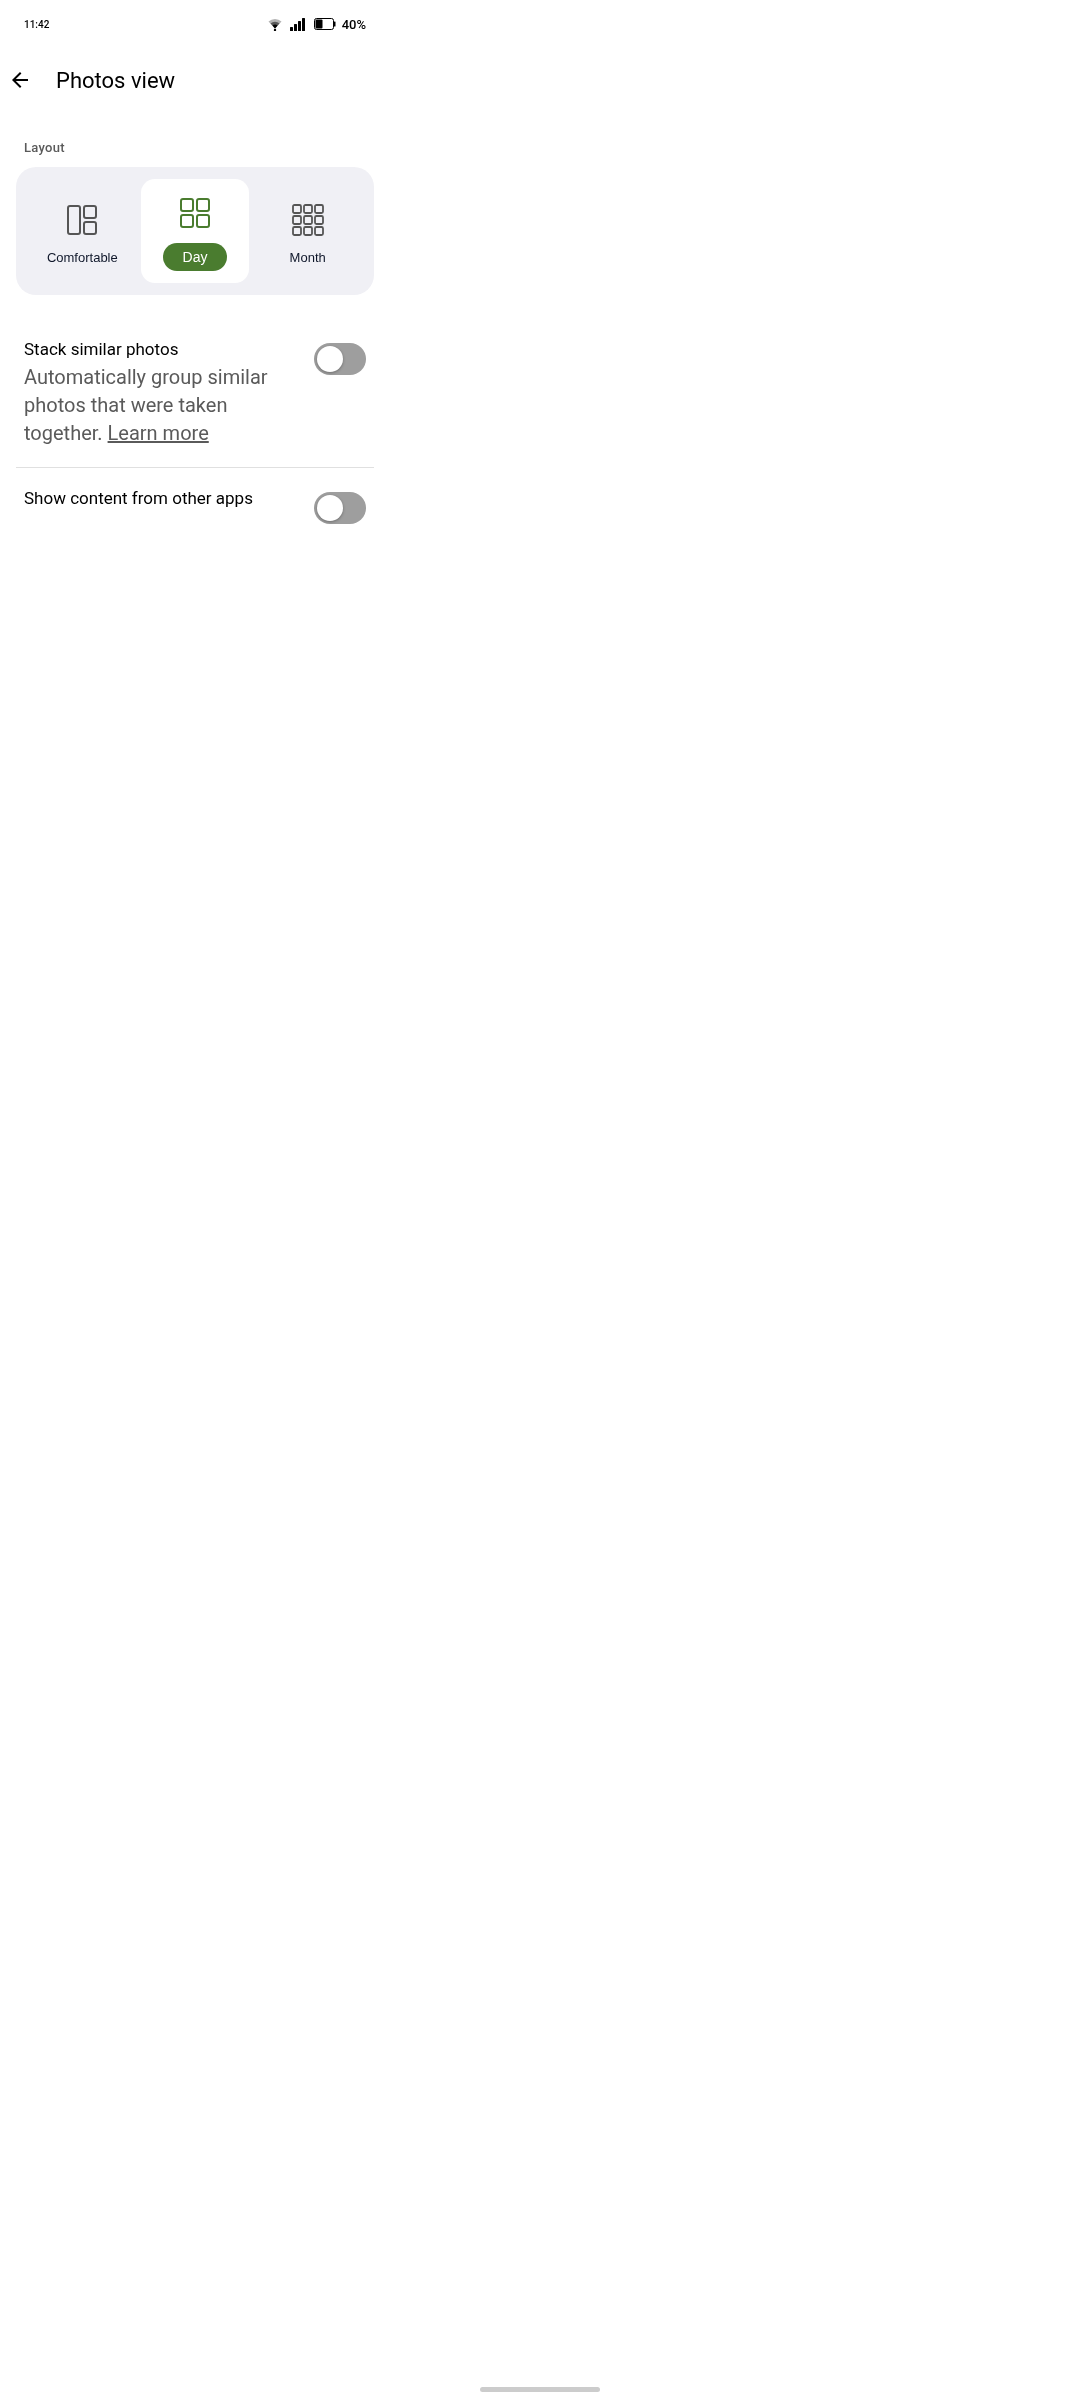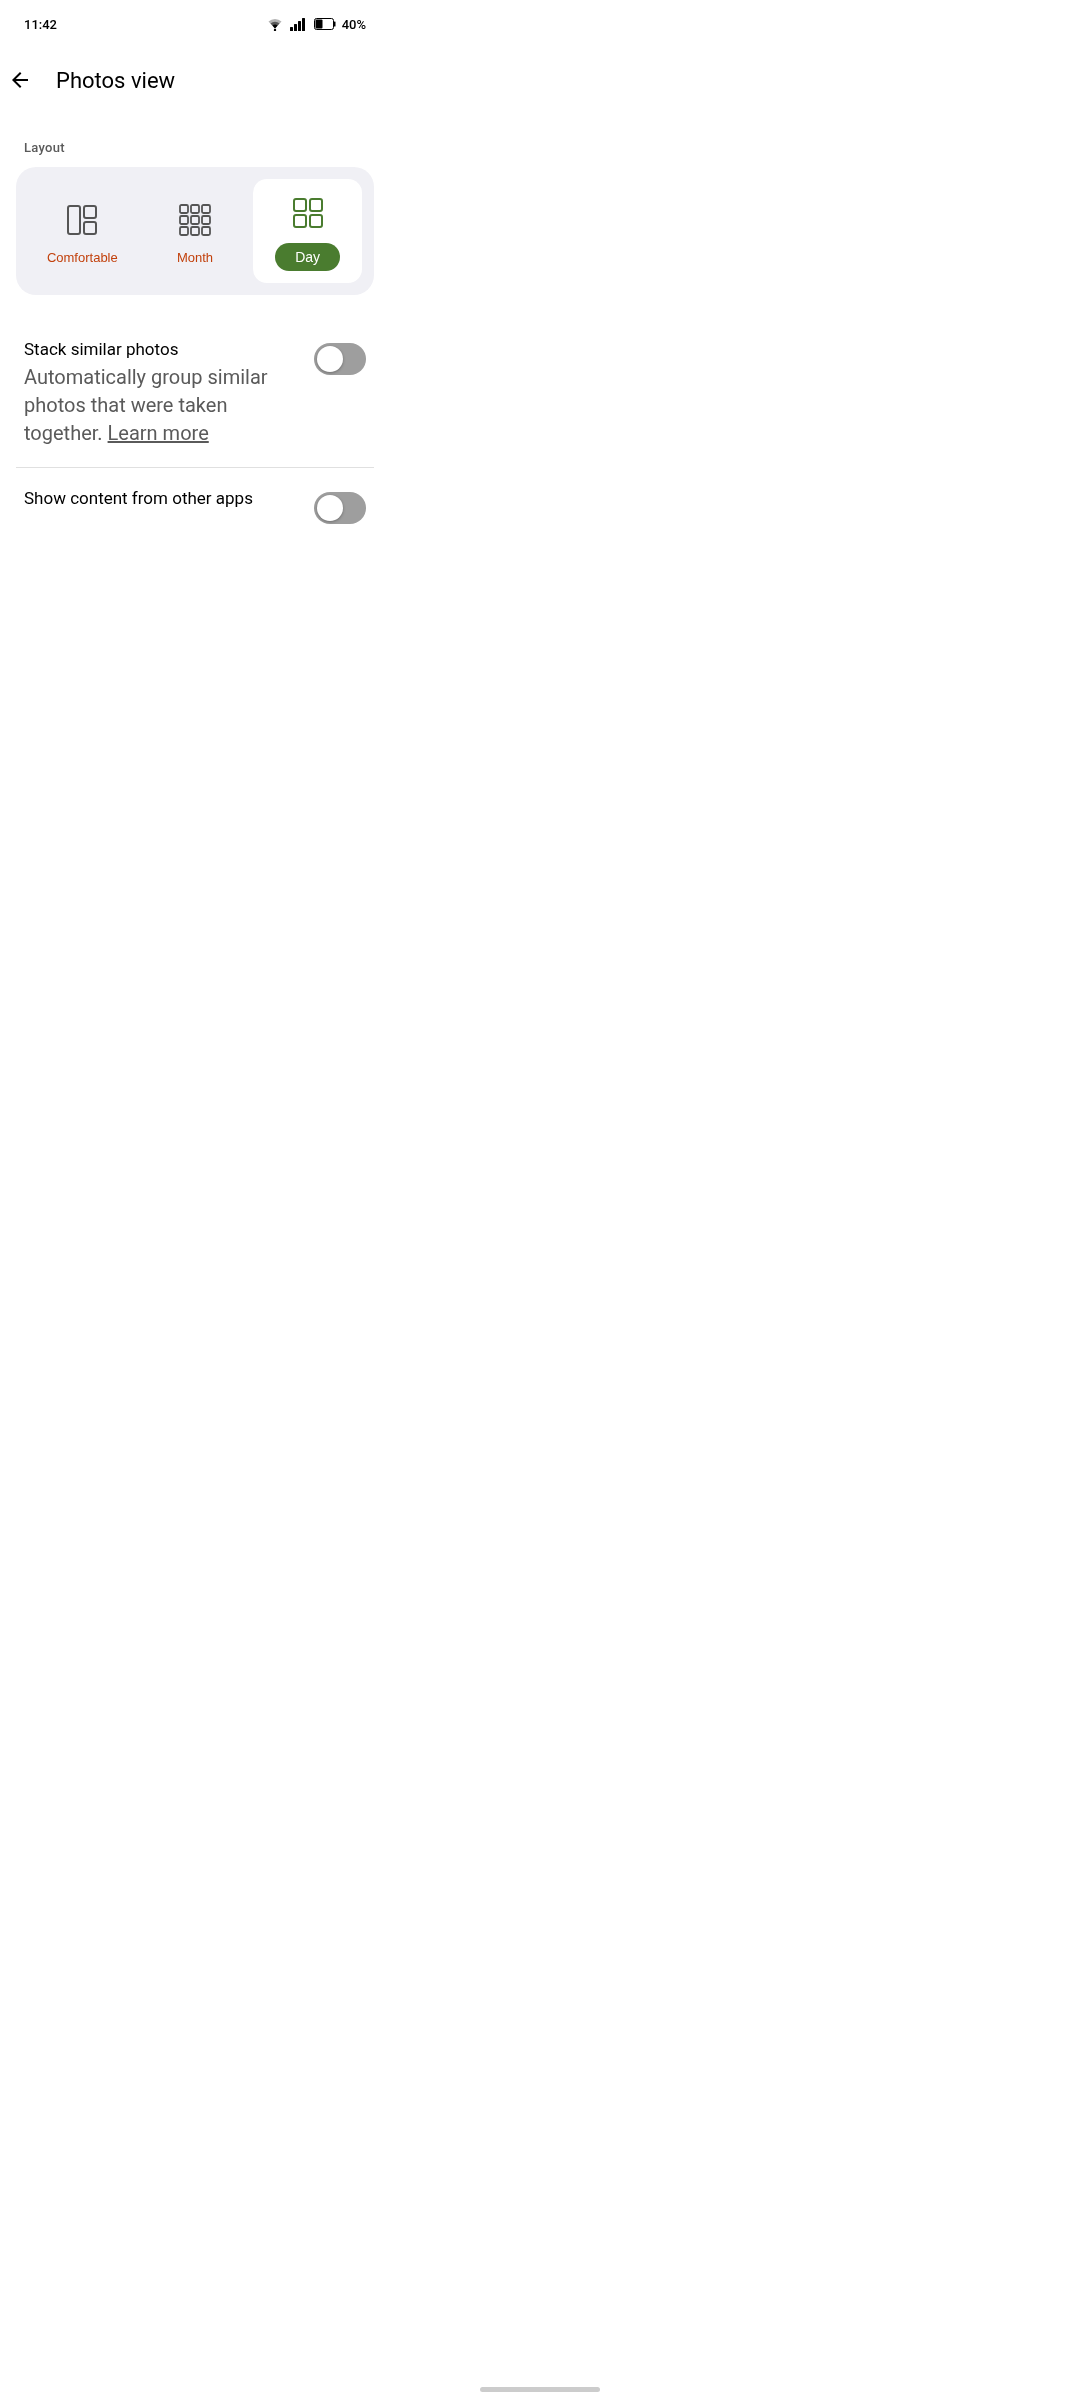--- a/index.html
+++ b/index.html
@@ -20,21 +20,21 @@
     
     .status-bar {
       display: flex;
       justify-content: space-between;
       align-items: center;
       padding: 12px 24px 8px 24px;
       height: 44px;
     }
 
     .status-time {
-      font-size: 13px;
+      font-size: 10px;
       font-weight: 500;
       color: #000000;
     }
 
     .status-icons {
       display: flex;
       align-items: center;
       gap: 6px;
     }
 
@@ -115,21 +115,21 @@
     .layout-icon {
       width: 36px;
       height: 36px;
       display: flex;
       align-items: center;
       justify-content: center;
     }
 
     .layout-label {
       font-size: 13px;
-      color: #c2410c;
+      color: #0f172a;
     }
 
     .layout-label-badge {
       background-color: #4a7c2f;
       color: #ffffff;
       border-radius: 50px;
       padding: 6px 20px;
       font-size: 14px;
       font-weight: 500;
     }
@@ -262,51 +262,51 @@
 
     <button class="layout-option">
       <div class="layout-icon">
         <svg width="32" height="32" viewBox="0 0 32 32">
           <rect x="2" y="2" width="12" height="28" rx="2" fill="none" stroke="#555" stroke-width="2"></rect>
           <rect x="18" y="2" width="12" height="12" rx="2" fill="none" stroke="#555" stroke-width="2"></rect>
           <rect x="18" y="18" width="12" height="12" rx="2" fill="none" stroke="#555" stroke-width="2"></rect>
         </svg>
       </div>
       <span class="layout-label">Comfortable</span>
+    </button>
+
+    <button class="layout-option selected">
+      <div class="layout-icon">
+        <svg width="32" height="32" viewBox="0 0 32 32">
+          <rect x="2" y="2" width="12" height="12" rx="2" fill="none" stroke="#4a7c2f" stroke-width="2"></rect>
+          <rect x="18" y="2" width="12" height="12" rx="2" fill="none" stroke="#4a7c2f" stroke-width="2"></rect>
+          <rect x="2" y="18" width="12" height="12" rx="2" fill="none" stroke="#4a7c2f" stroke-width="2"></rect>
+          <rect x="18" y="18" width="12" height="12" rx="2" fill="none" stroke="#4a7c2f" stroke-width="2"></rect>
+        </svg>
+      </div>
+      <span class="layout-label-badge">Day</span>
     </button>
 
     <button class="layout-option">
       <div class="layout-icon">
         <svg width="32" height="32" viewBox="0 0 32 32">
           <rect x="1" y="1" width="8" height="8" rx="1.5" fill="none" stroke="#555" stroke-width="1.8"></rect>
           <rect x="12" y="1" width="8" height="8" rx="1.5" fill="none" stroke="#555" stroke-width="1.8"></rect>
           <rect x="23" y="1" width="8" height="8" rx="1.5" fill="none" stroke="#555" stroke-width="1.8"></rect>
           <rect x="1" y="12" width="8" height="8" rx="1.5" fill="none" stroke="#555" stroke-width="1.8"></rect>
           <rect x="12" y="12" width="8" height="8" rx="1.5" fill="none" stroke="#555" stroke-width="1.8"></rect>
           <rect x="23" y="12" width="8" height="8" rx="1.5" fill="none" stroke="#555" stroke-width="1.8"></rect>
           <rect x="1" y="23" width="8" height="8" rx="1.5" fill="none" stroke="#555" stroke-width="1.8"></rect>
           <rect x="12" y="23" width="8" height="8" rx="1.5" fill="none" stroke="#555" stroke-width="1.8"></rect>
           <rect x="23" y="23" width="8" height="8" rx="1.5" fill="none" stroke="#555" stroke-width="1.8"></rect>
         </svg>
       </div>
       <span class="layout-label">Month</span>
     </button>
 
-    <button class="layout-option selected">
-      <div class="layout-icon">
-        <svg width="32" height="32" viewBox="0 0 32 32">
-          <rect x="2" y="2" width="12" height="12" rx="2" fill="none" stroke="#4a7c2f" stroke-width="2"></rect>
-          <rect x="18" y="2" width="12" height="12" rx="2" fill="none" stroke="#4a7c2f" stroke-width="2"></rect>
-          <rect x="2" y="18" width="12" height="12" rx="2" fill="none" stroke="#4a7c2f" stroke-width="2"></rect>
-          <rect x="18" y="18" width="12" height="12" rx="2" fill="none" stroke="#4a7c2f" stroke-width="2"></rect>
-        </svg>
-      </div>
-      <span class="layout-label-badge">Day</span>
-    </button>
-
   </div>
 
   <div class="toggle-row">
     <div class="toggle-text">
       <div class="toggle-title">Stack similar photos</div>
       <div class="toggle-description">
         Automatically group similar photos that were taken together. <span class="learn-more">Learn more</span>
       </div>
     </div>
     <div class="toggle-switch">

